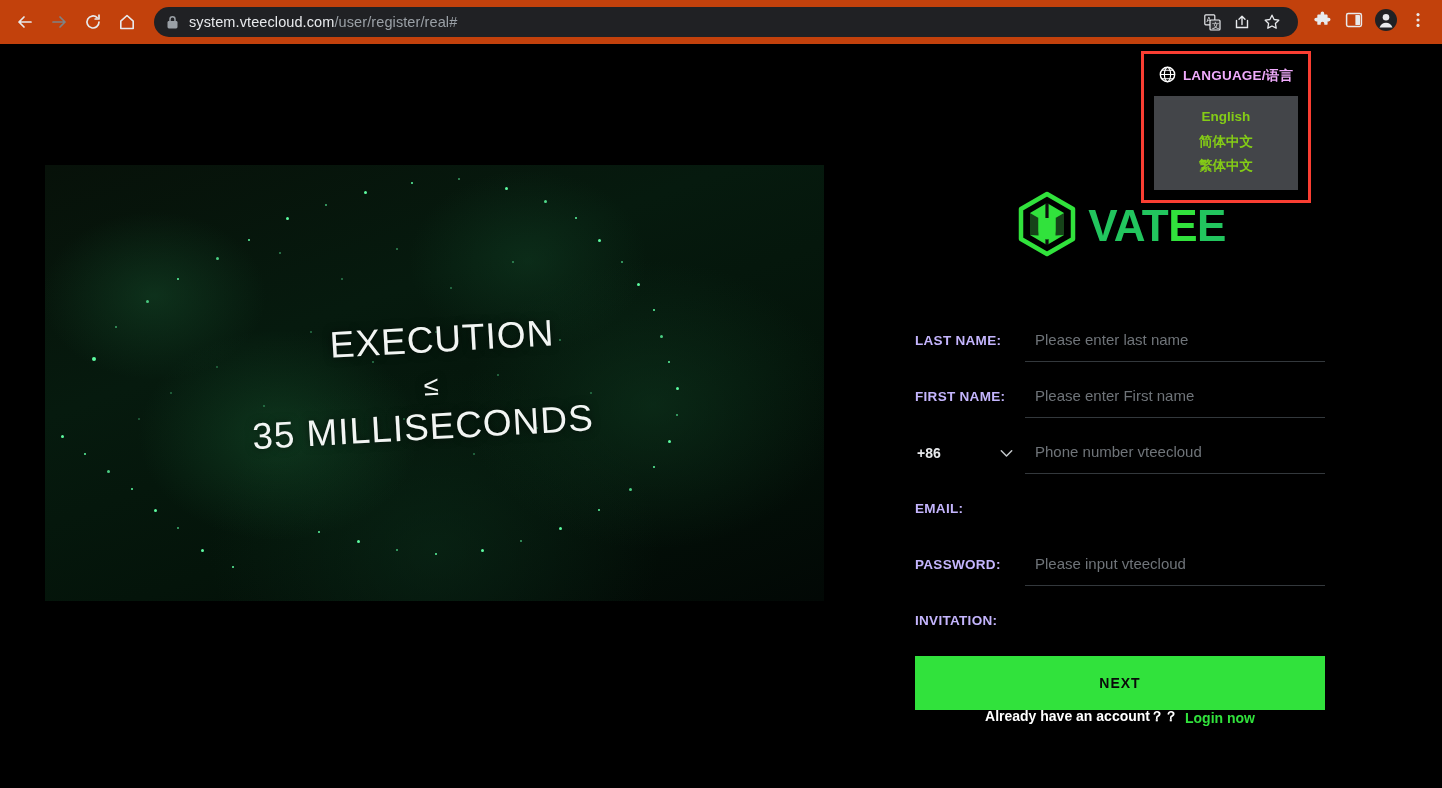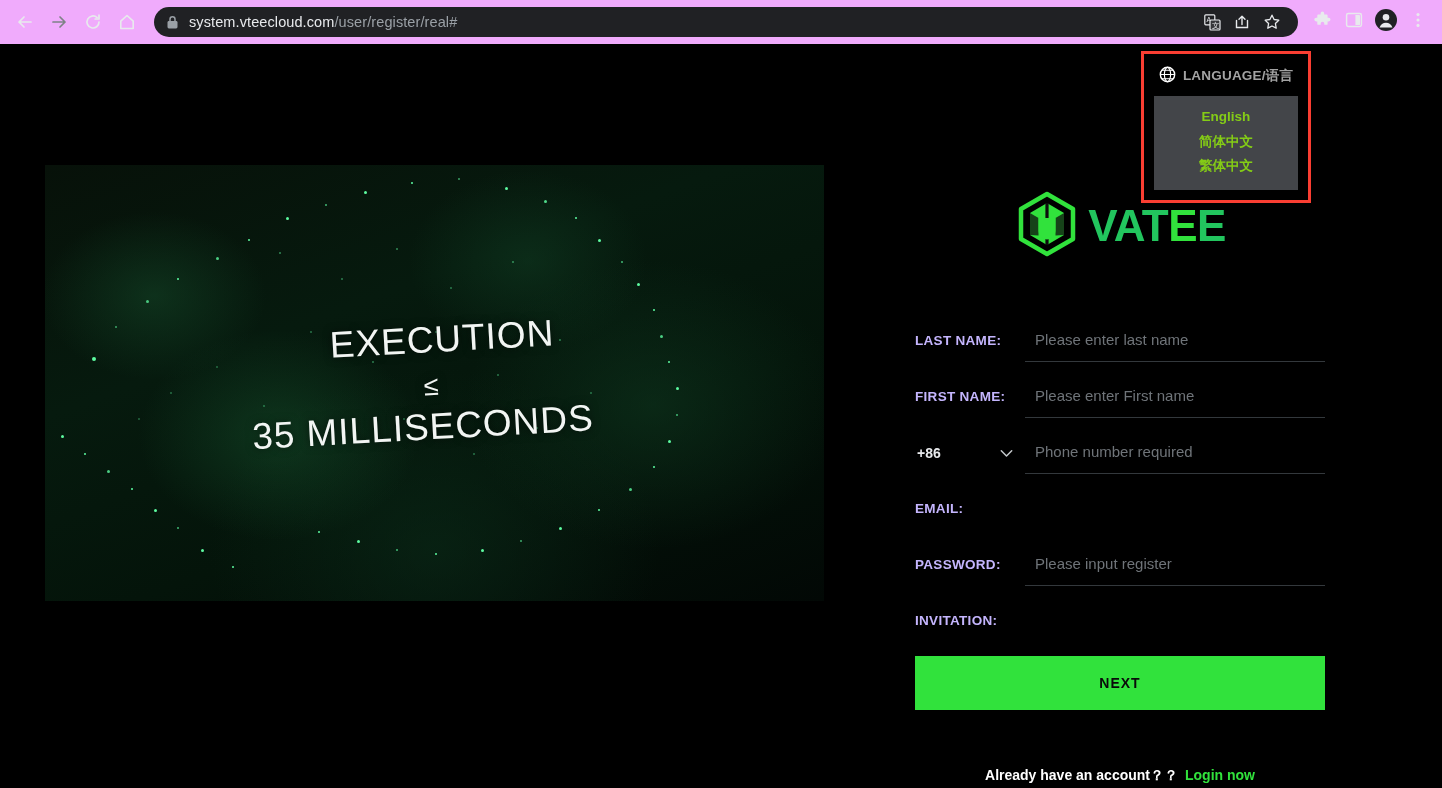--- a/index.html
+++ b/index.html
@@ -7,21 +7,21 @@
     width: 1442px; height: 788px;
     background: #000;
     font-family: "Liberation Sans", sans-serif;
     overflow: hidden;
   }
 
   
   .browser-bar {
     position: absolute; top: 0; left: 0;
     width: 1442px; height: 44px;
-    background: #f0abfc;
+    background: #c2410c;
     display: flex; align-items: center;
     padding: 4px 8px;
   }
   .nav-btn {
     width: 34px; height: 34px;
     display: flex; align-items: center; justify-content: center;
     border-radius: 50%;
     flex: 0 0 auto;
   }
   .nav-btn svg { display: block; }
@@ -105,21 +105,21 @@
     border: 3px solid #fa3e32;
     background: #000;
     padding: 6px 0 10px 0;
   }
   .lang-header {
     display: flex; align-items: center; justify-content: center;
     gap: 7px;
     height: 32px;
   }
   .lang-title {
-    color: #a3a3a3;
+    color: #f0abfc;
     font-size: 13.5px;
     font-weight: bold;
     letter-spacing: .2px;
   }
   .lang-menu {
     margin: 4px 10px 0 10px;
     background: #434549;
     padding: 9px 0 11px 0;
   }
   .lang-item {
@@ -200,23 +200,23 @@
     color: #0a0a0a;
     font-family: "Liberation Sans", sans-serif;
     font-size: 14px;
     font-weight: bold;
     letter-spacing: 1px;
     cursor: pointer;
   }
 
   .login-row {
     position: absolute;
-    left: 0; top: 723px;
+    left: 0; top: 664px;
     width: 440px;
-    display: flex; align-items: flex-start; justify-content: center;
+    display: flex; align-items: flex-end; justify-content: center;
     gap: 7px;
     font-size: 14px;
     font-weight: bold;
   }
   .login-q { color: #ffffff; }
   .login-link { color: #31e23c; cursor: pointer; }
 </style>
 </head>
 <body>
 
@@ -444,30 +444,30 @@
 
       <div class="field">
         <div class="cc-select">
           <span>+86</span>
           <span class="chev">
             <svg width="13" height="9" viewBox="0 0 13 9">
                 <path d="M1.3 1.8 6.5 7l5.2-5.2" fill="none" stroke="#c3c7cb" stroke-width="1.5" stroke-linecap="round" stroke-linejoin="round"></path>
               </svg>
           </span>
         </div>
-        <div class="field-input">Phone number required</div>
+        <div class="field-input">Phone number vteecloud</div>
       </div>
 
       <div class="field">
         <div class="field-label">EMAIL:</div>
       </div>
 
       <div class="field">
         <div class="field-label">PASSWORD:</div>
-        <div class="field-input">Please input register</div>
+        <div class="field-input">Please input vteecloud</div>
       </div>
 
       <div class="field">
         <div class="field-label">INVITATION:</div>
       </div>
     </div>
 
     <button class="next-btn">NEXT</button>
 
     <div class="login-row">

